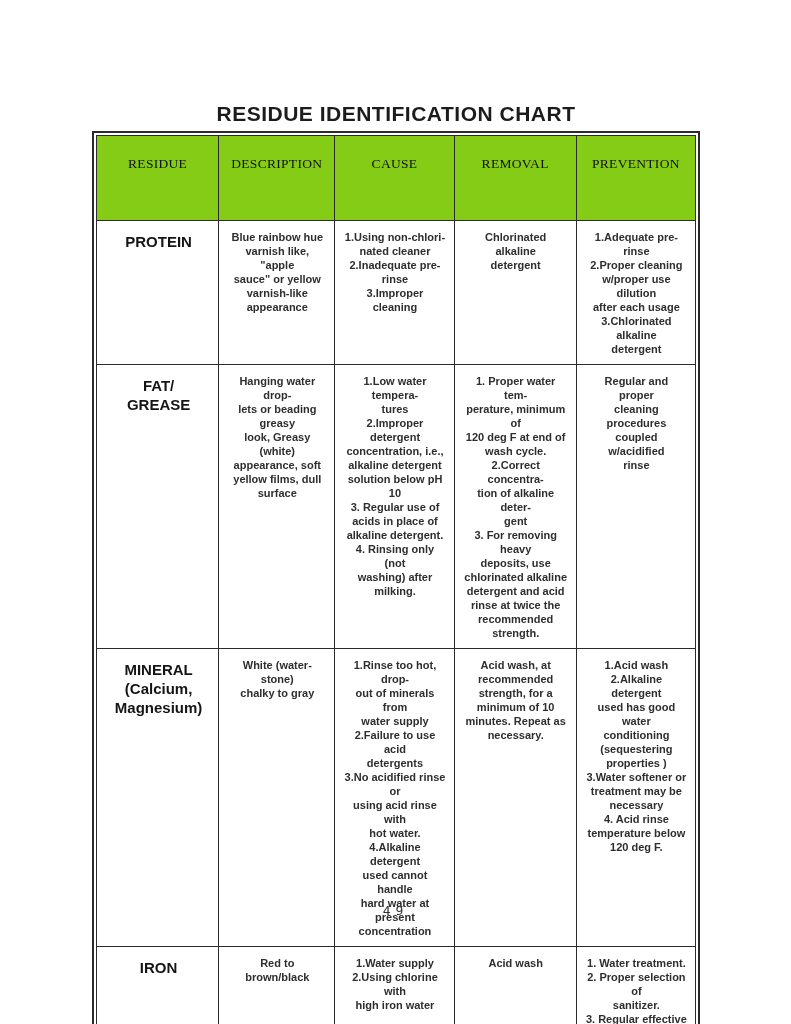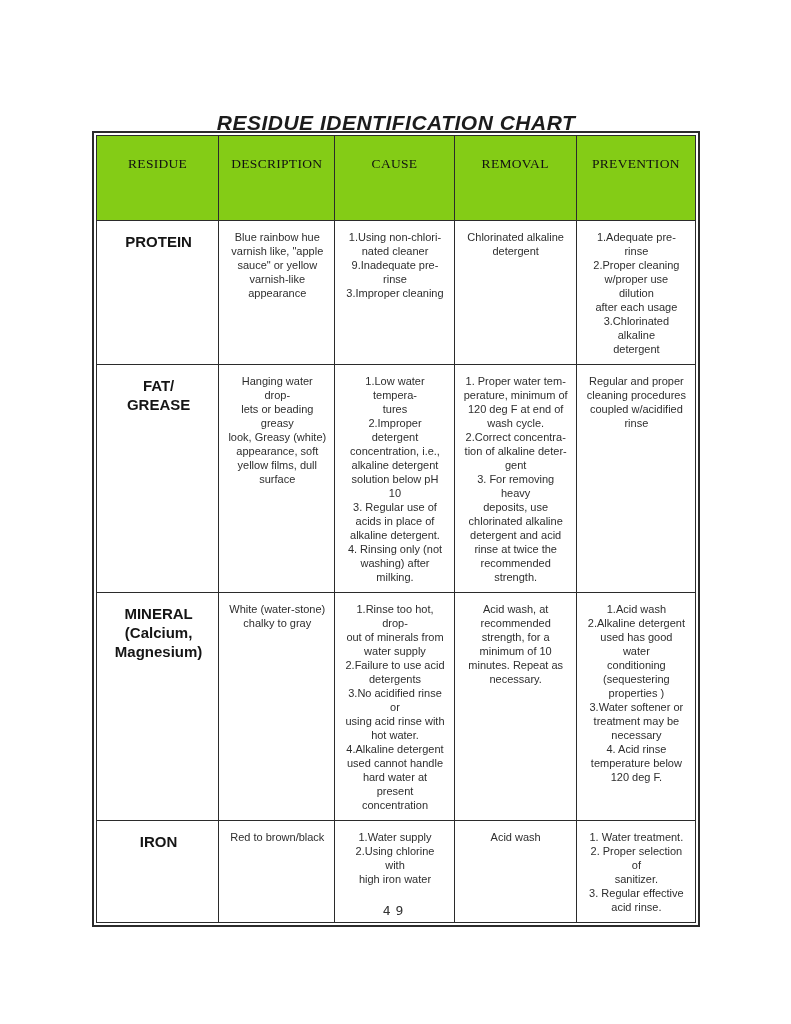--- a/index.html
+++ b/index.html
@@ -6,25 +6,24 @@
   .page {
     position: relative;
     width: 791px;
     height: 1024px;
     background: #ffffff;
     font-family: "Liberation Sans", sans-serif;
     overflow: hidden;
   }
   .doc-title {
     position: absolute;
-    top: 111px;
+    top: 102px;
     left: 92px;
     width: 608px;
     text-align: center;
-    font-style: italic;
     font-weight: 700;
     font-size: 21px;
     letter-spacing: 0.5px;
     color: #1c1c1c;
   }
   .table-wrap {
     position: absolute;
     top: 131px;
     left: 92px;
     width: 608px;
@@ -35,20 +34,21 @@
   }
   table.residue-table {
     border-collapse: collapse;
     width: 100%;
     table-layout: fixed;
   }
   .residue-table th, .residue-table td {
     border: 1px solid #2b2b2b;
     vertical-align: top;
     box-sizing: border-box;
+    font-weight: bold;
   }
   .residue-table th {
     background: #84cc16;
     font-family: "Liberation Serif", serif;
     font-weight: 400;
     font-size: 13.5px;
     letter-spacing: 0.3px;
     color: #111111;
     text-align: center;
     padding-top: 20px;
@@ -115,21 +115,21 @@
       <tbody>
         <tr class="row-protein">
           <td class="residue-cell">PROTEIN</td>
           <td>Blue rainbow  hue
 varnish like, "apple
 sauce" or yellow
 varnish-like
 appearance</td>
           <td>1.Using non-chlori-
 nated cleaner
-9.Inadequate pre-
+2.Inadequate pre-
 rinse
 3.Improper cleaning</td>
           <td>Chlorinated alkaline
 detergent</td>
           <td>1.Adequate pre-rinse
 2.Proper cleaning
 w/proper use dilution
 after each usage
 3.Chlorinated alkaline
 detergent</td>

